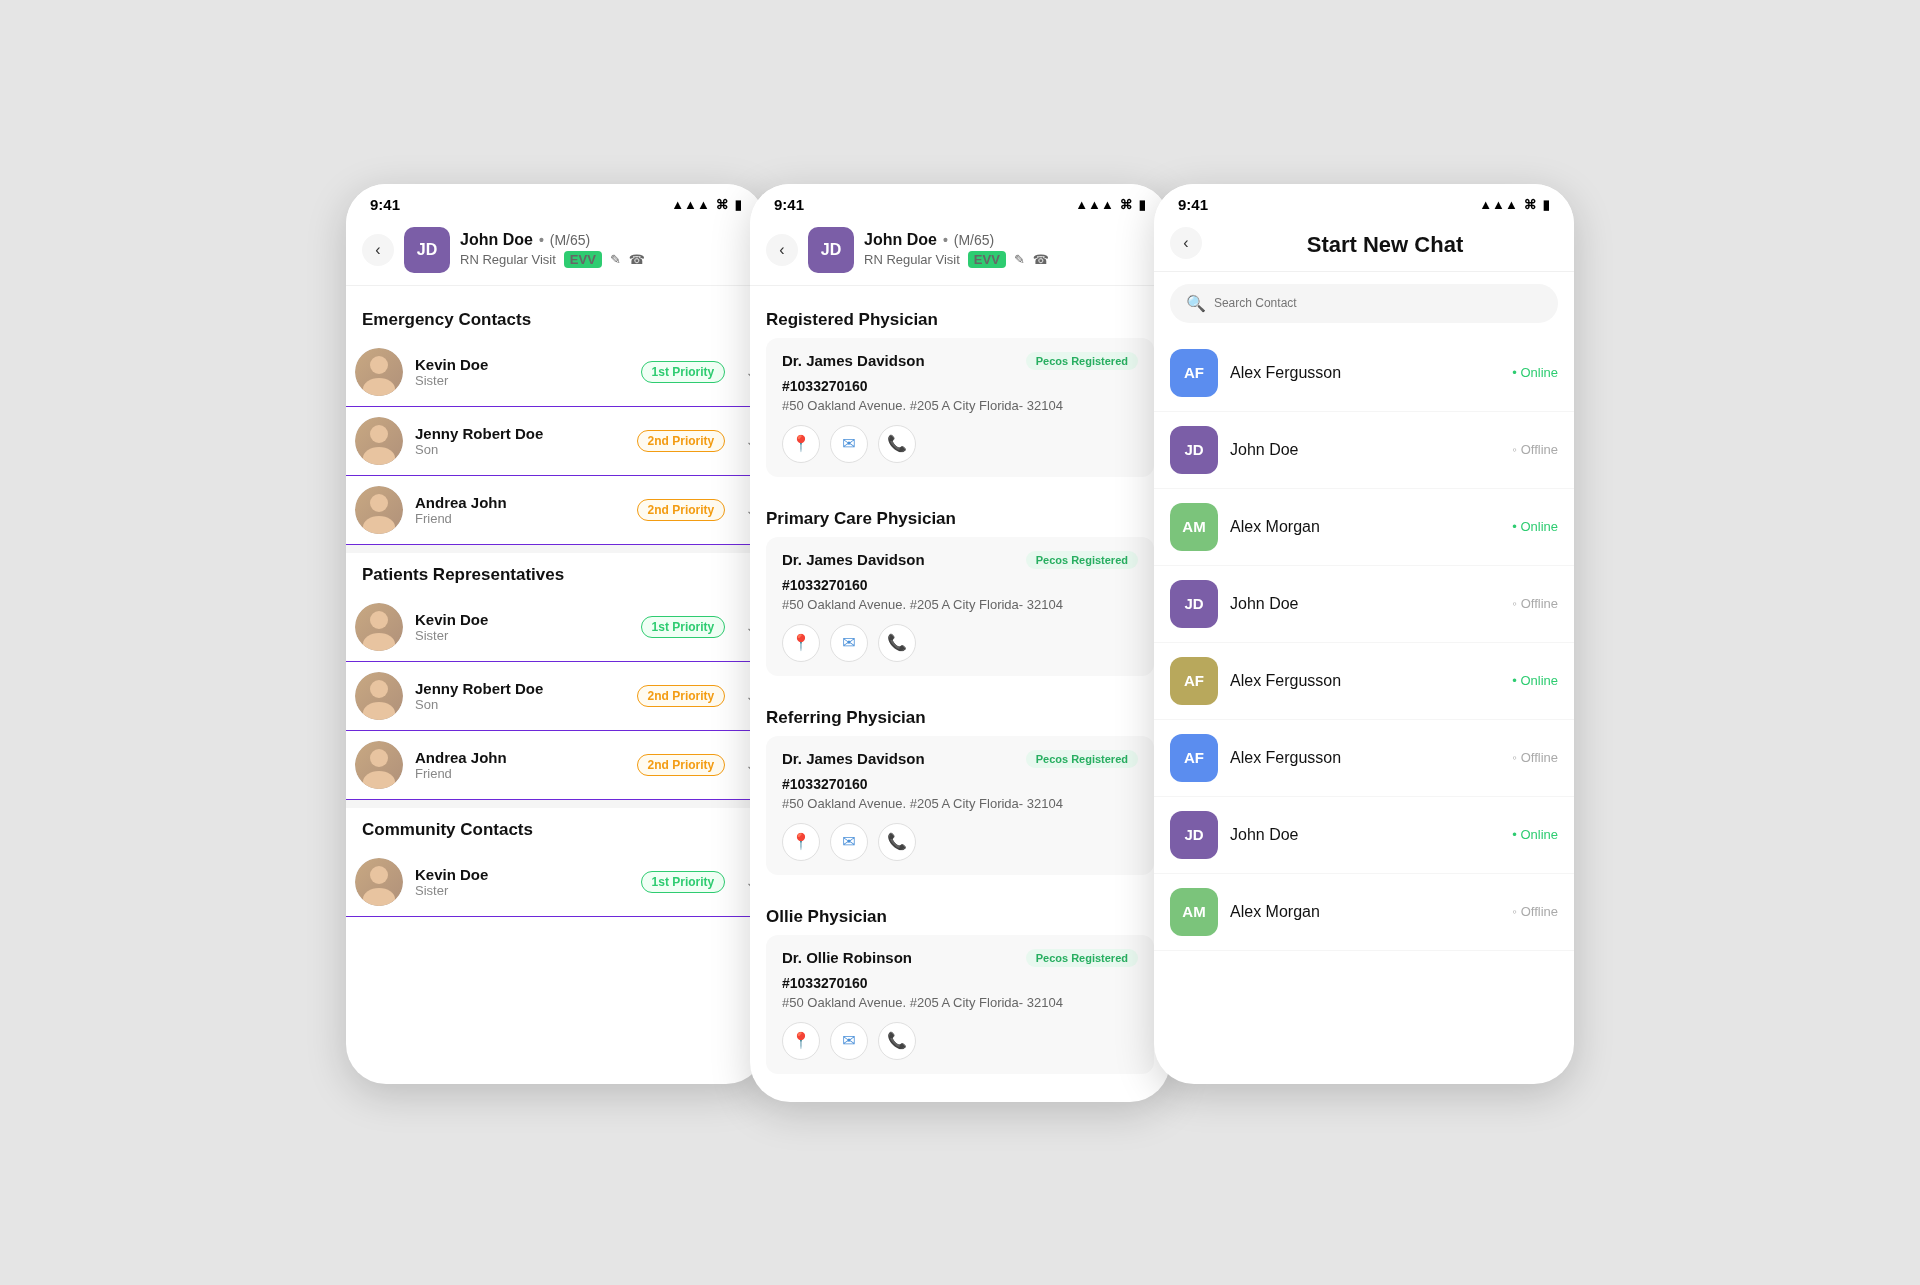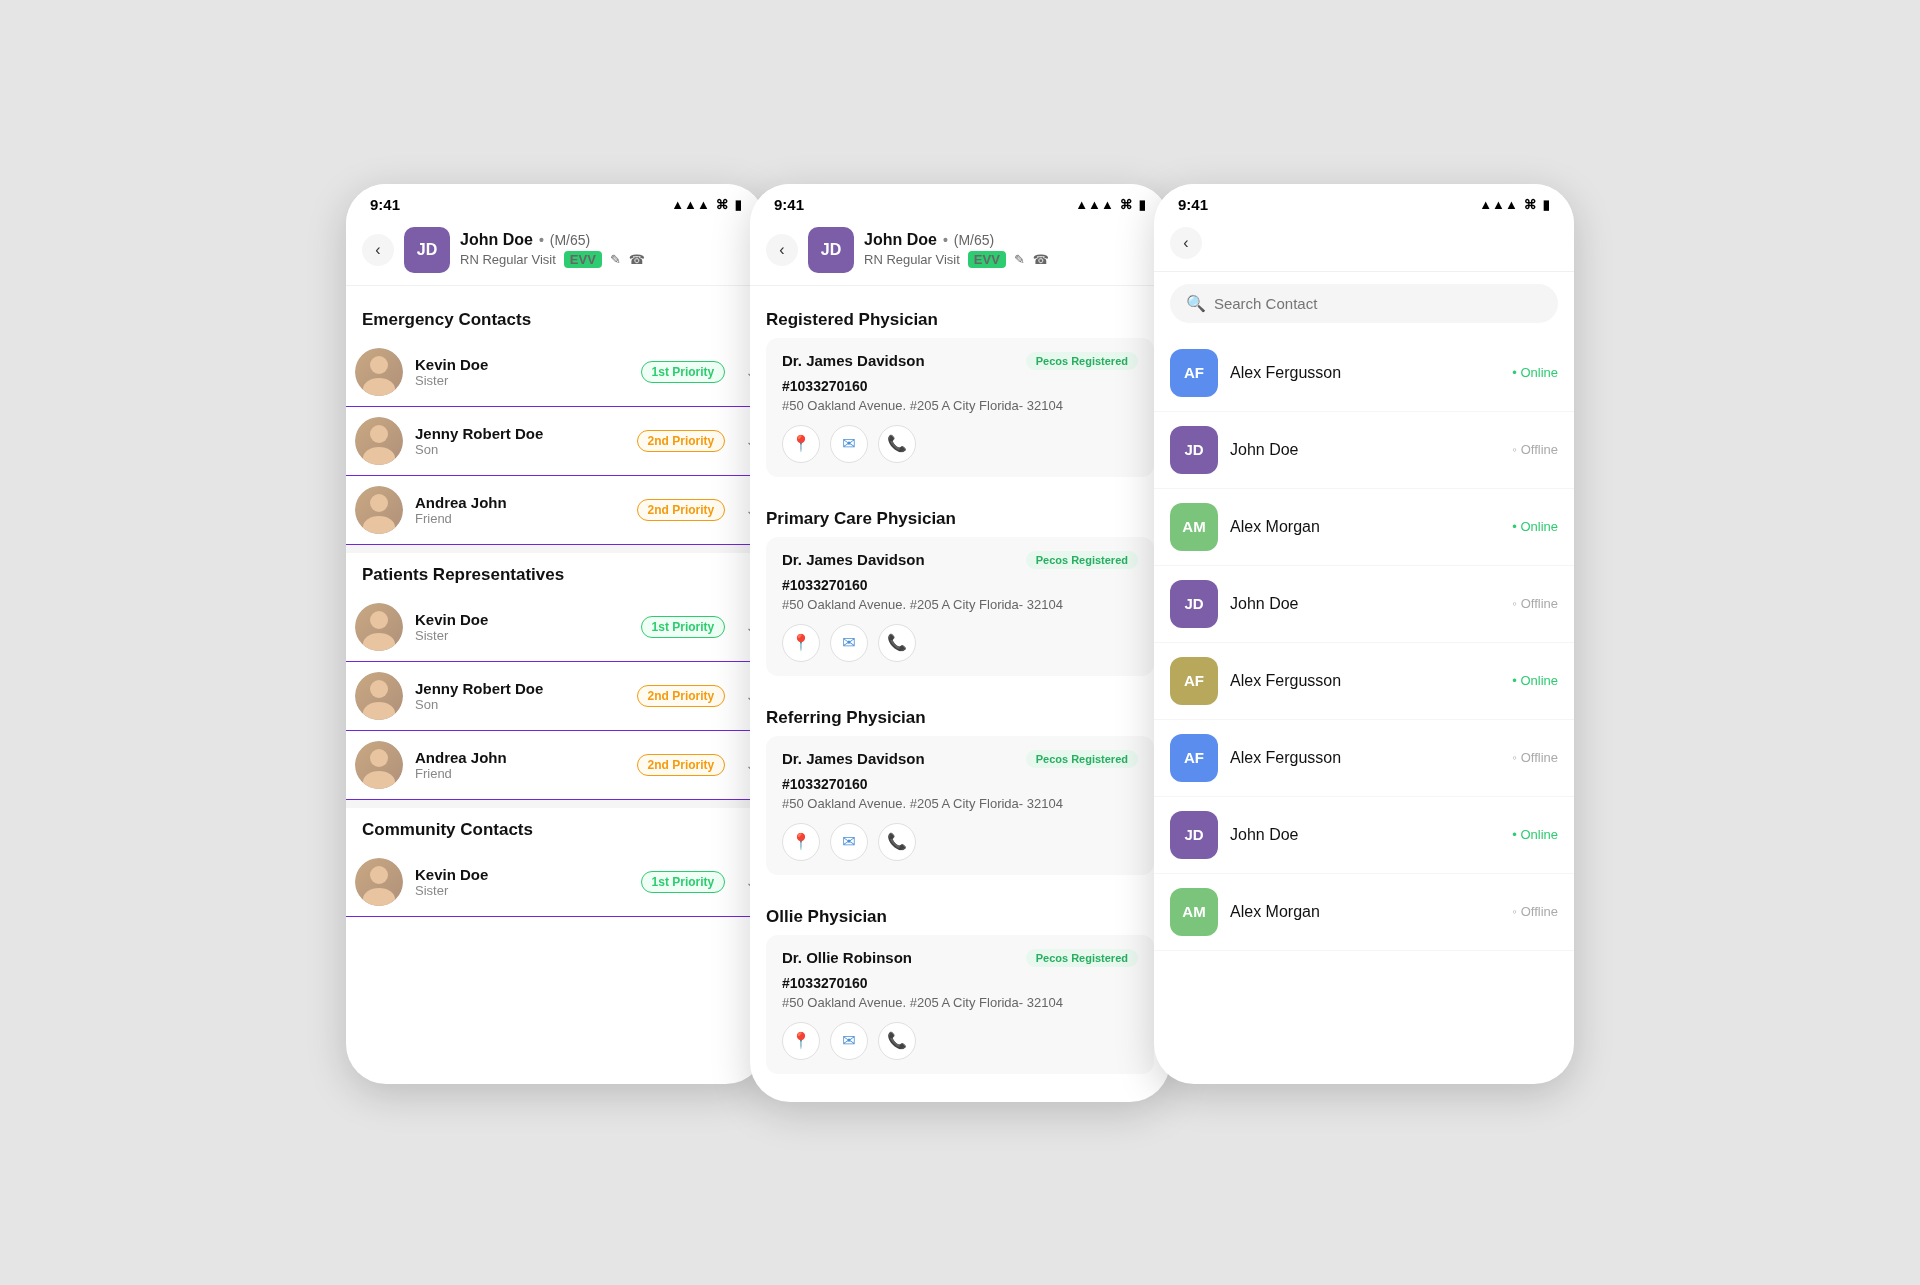--- a/index.html
+++ b/index.html
@@ -229,21 +229,21 @@
       background: #f5f5f5;
       border-radius: 24px;
       padding: 10px 16px;
       gap: 8px;
     }
     .chat-search-icon { color: #aaa; font-size: 16px; }
     .chat-search input {
       border: none;
       background: transparent;
       outline: none;
-      font-size: 15px;
+      font-size: 12px;
       color: #333;
       flex: 1;
     }
     .contact-list-item {
       display: flex;
       align-items: center;
       padding: 14px 16px;
       gap: 12px;
       cursor: pointer;
       border-bottom: 1px solid #f5f5f5;
@@ -487,20 +487,21 @@
         <div class="status-bar">
     <span>9:41</span>
     <div class="status-icons">
       <span>▲▲▲</span>
       <span>⌘</span>
       <span>▮</span>
     </div>
   </div>
         <div class="header-bar">
     <div class="back-btn">‹</div>
+    <div class="chat-page-title">Start New Chat</div>
   </div>
         <div class="chat-search">
     <span class="chat-search-icon">🔍</span>
     <input type="text" placeholder="Search Contact" style="">
   </div>
         <div>
           <div class="contact-list-item">
       <div class="list-avatar" style="background:#5b8def">AF</div>
       <span class="list-name">Alex Fergusson</span>
       <span class="online-status online">• Online</span>

